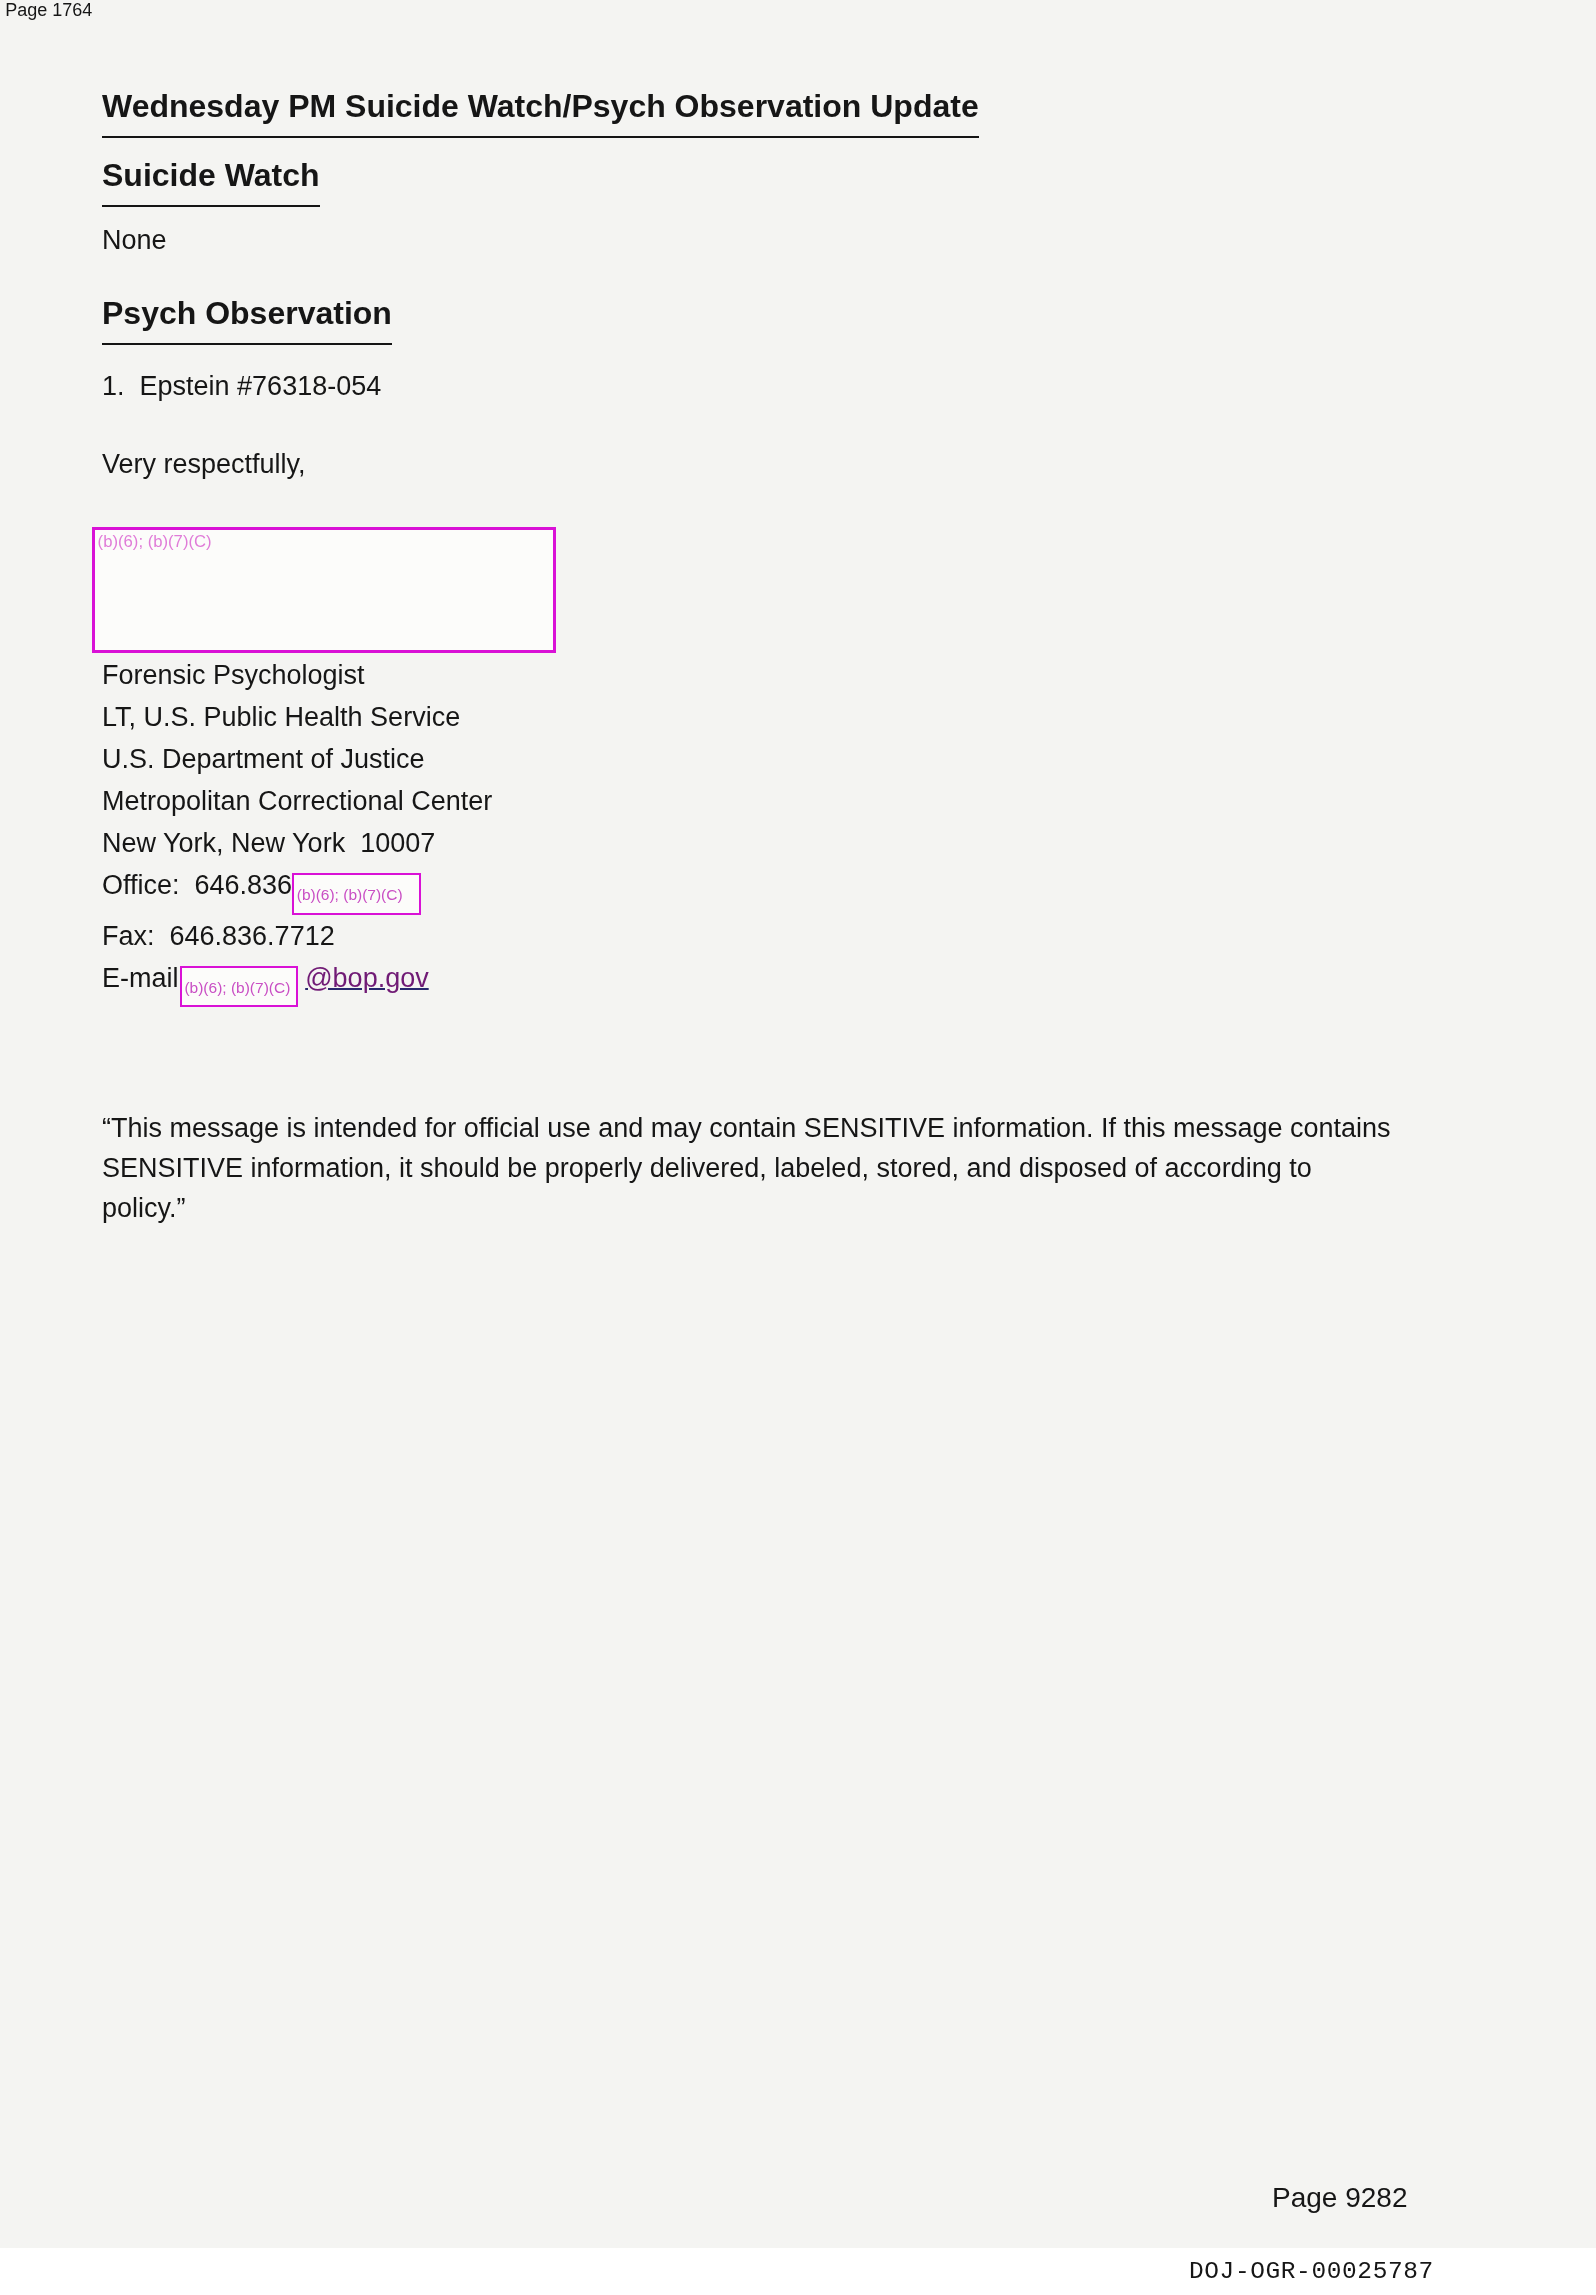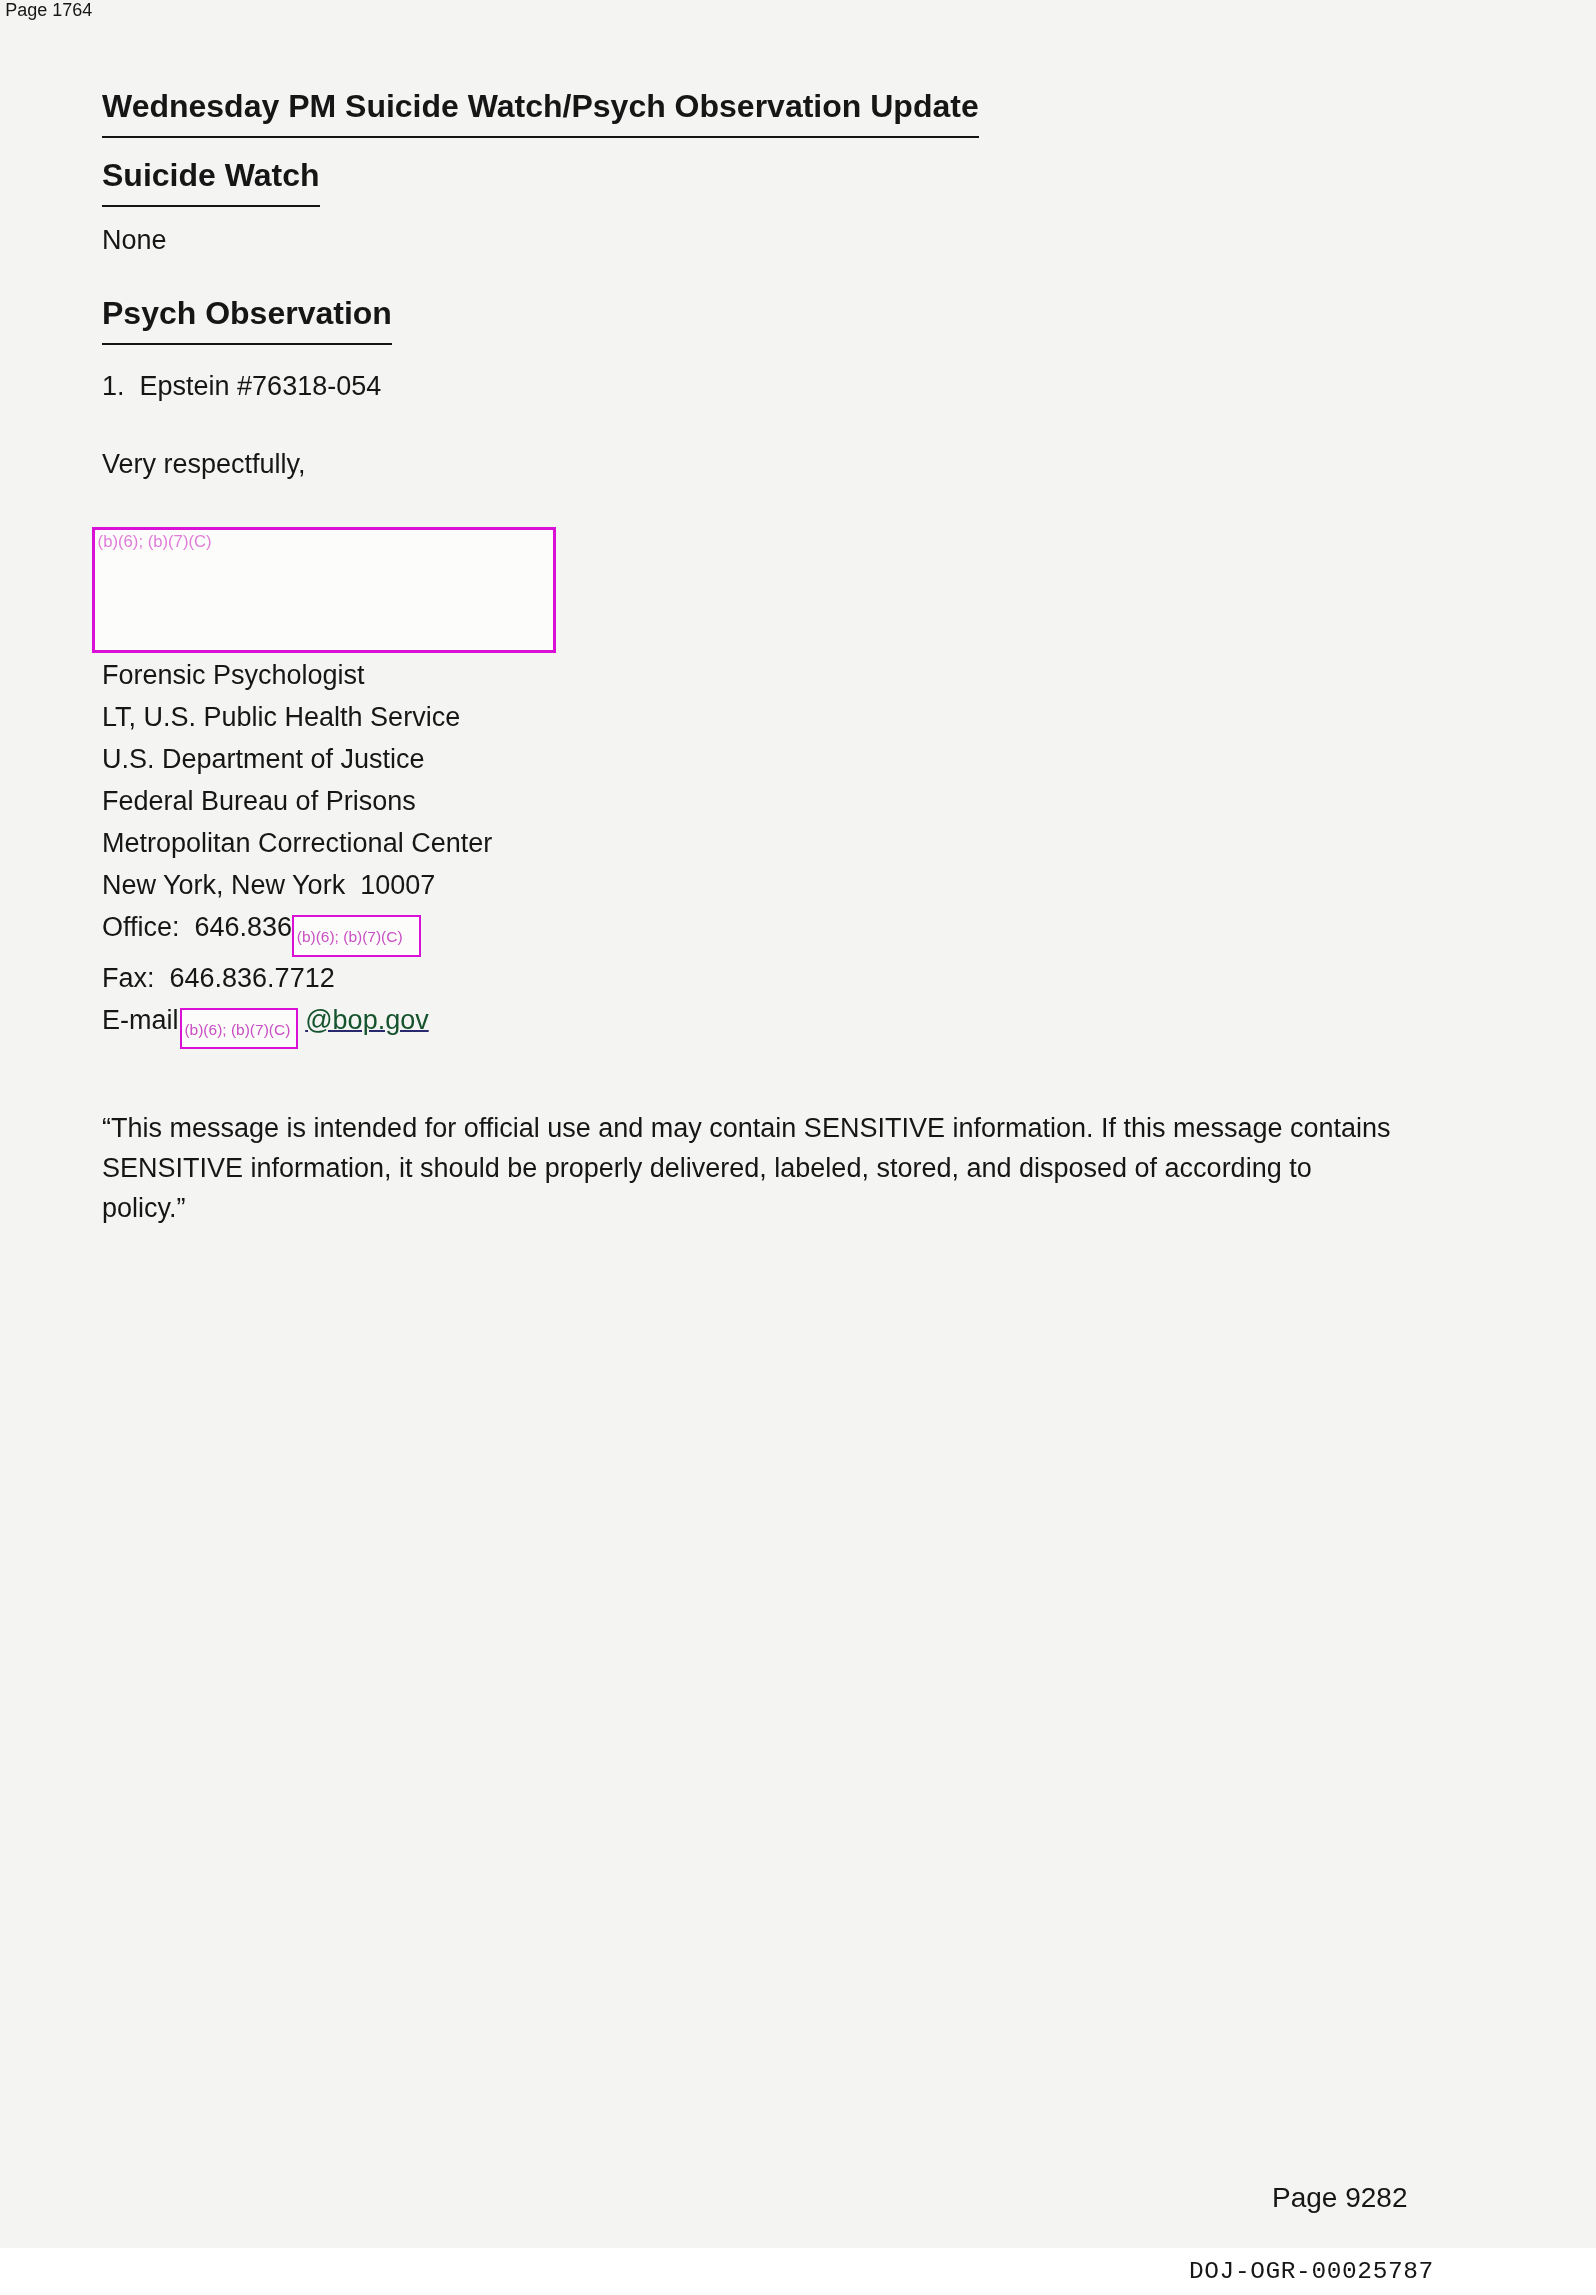--- a/index.html
+++ b/index.html
@@ -52,21 +52,21 @@
     line-height:normal;
     padding:1.3px 3.9px 5.2px 2.6px;
   }
   .red-inline .red-label-sm{
     font-size:15.5px;color:#c94fc4;display:inline-block;line-height:18px;
   }
   .red-office{padding-right:16.7px;}
   .red-email{padding-right:5.2px;margin-left:1.3px;margin-right:7.7px;}
 
   .email-link{
-    color:#14532d;
+    color:#701a75;
     text-decoration:underline;
     text-decoration-color:#28286e;
     text-decoration-thickness:1.9px;
     cursor:pointer;
   }
 
   .disclaimer{
     left:102px;top:1108px;width:1462px;
     font-size:27px;line-height:40px;
     white-space:pre-line;
@@ -100,21 +100,20 @@
 <div class="abs body-line closing-line">Very respectfully,</div>
 
 <div class="abs redaction-large">
   <span class="red-label">(b)(6); (b)(7)(C)</span>
 </div>
 
 <div class="abs sig-block">
   <div>Forensic Psychologist</div>
   <div>LT, U.S. Public Health Service</div>
   <div>U.S. Department of Justice</div>
-  <div>Federal Bureau of Prisons</div>
   <div>Metropolitan Correctional Center</div>
   <div>New York, New York  10007</div>
 
   <div><span>Office:  646.836</span><span class="red-inline red-office"><span class="red-label-sm">(b)(6); (b)(7)(C)</span></span></div>
 
   <div>Fax:  646.836.7712</div>
 
   <div><span>E-mail</span><span class="red-inline red-email"><span class="red-label-sm">(b)(6); (b)(7)(C)</span></span><a class="email-link" href="#">@bop.gov</a></div>
 </div>
 

